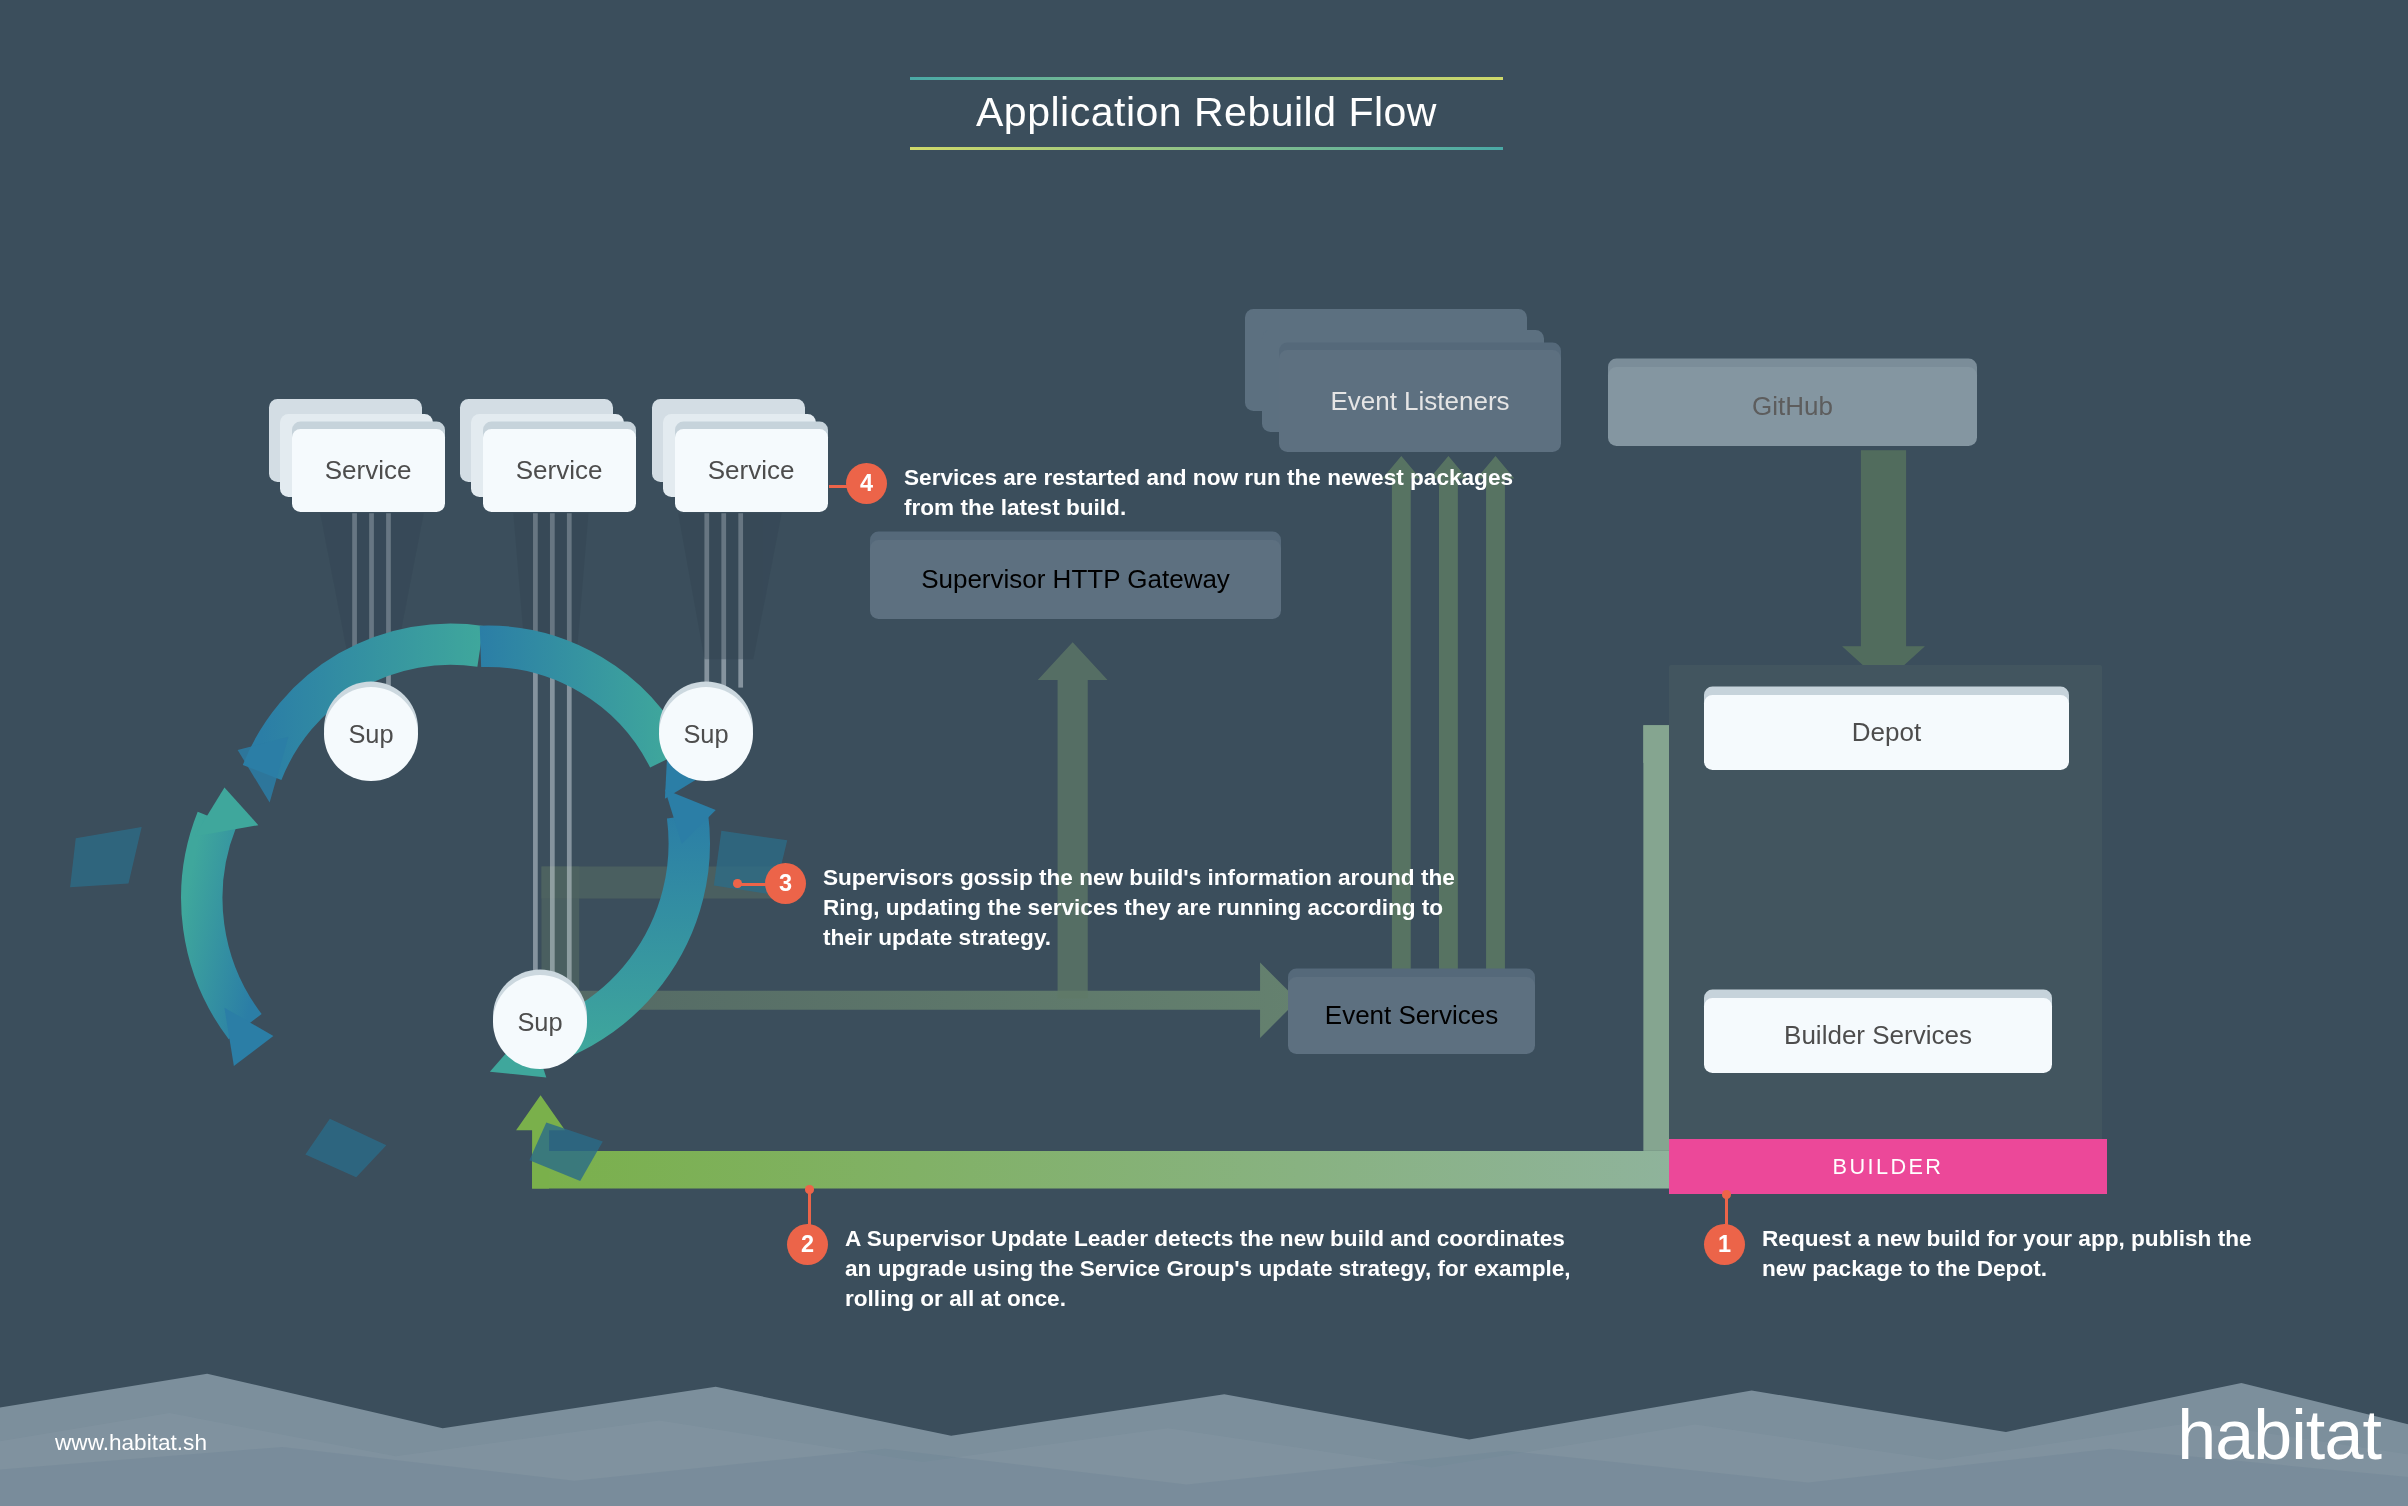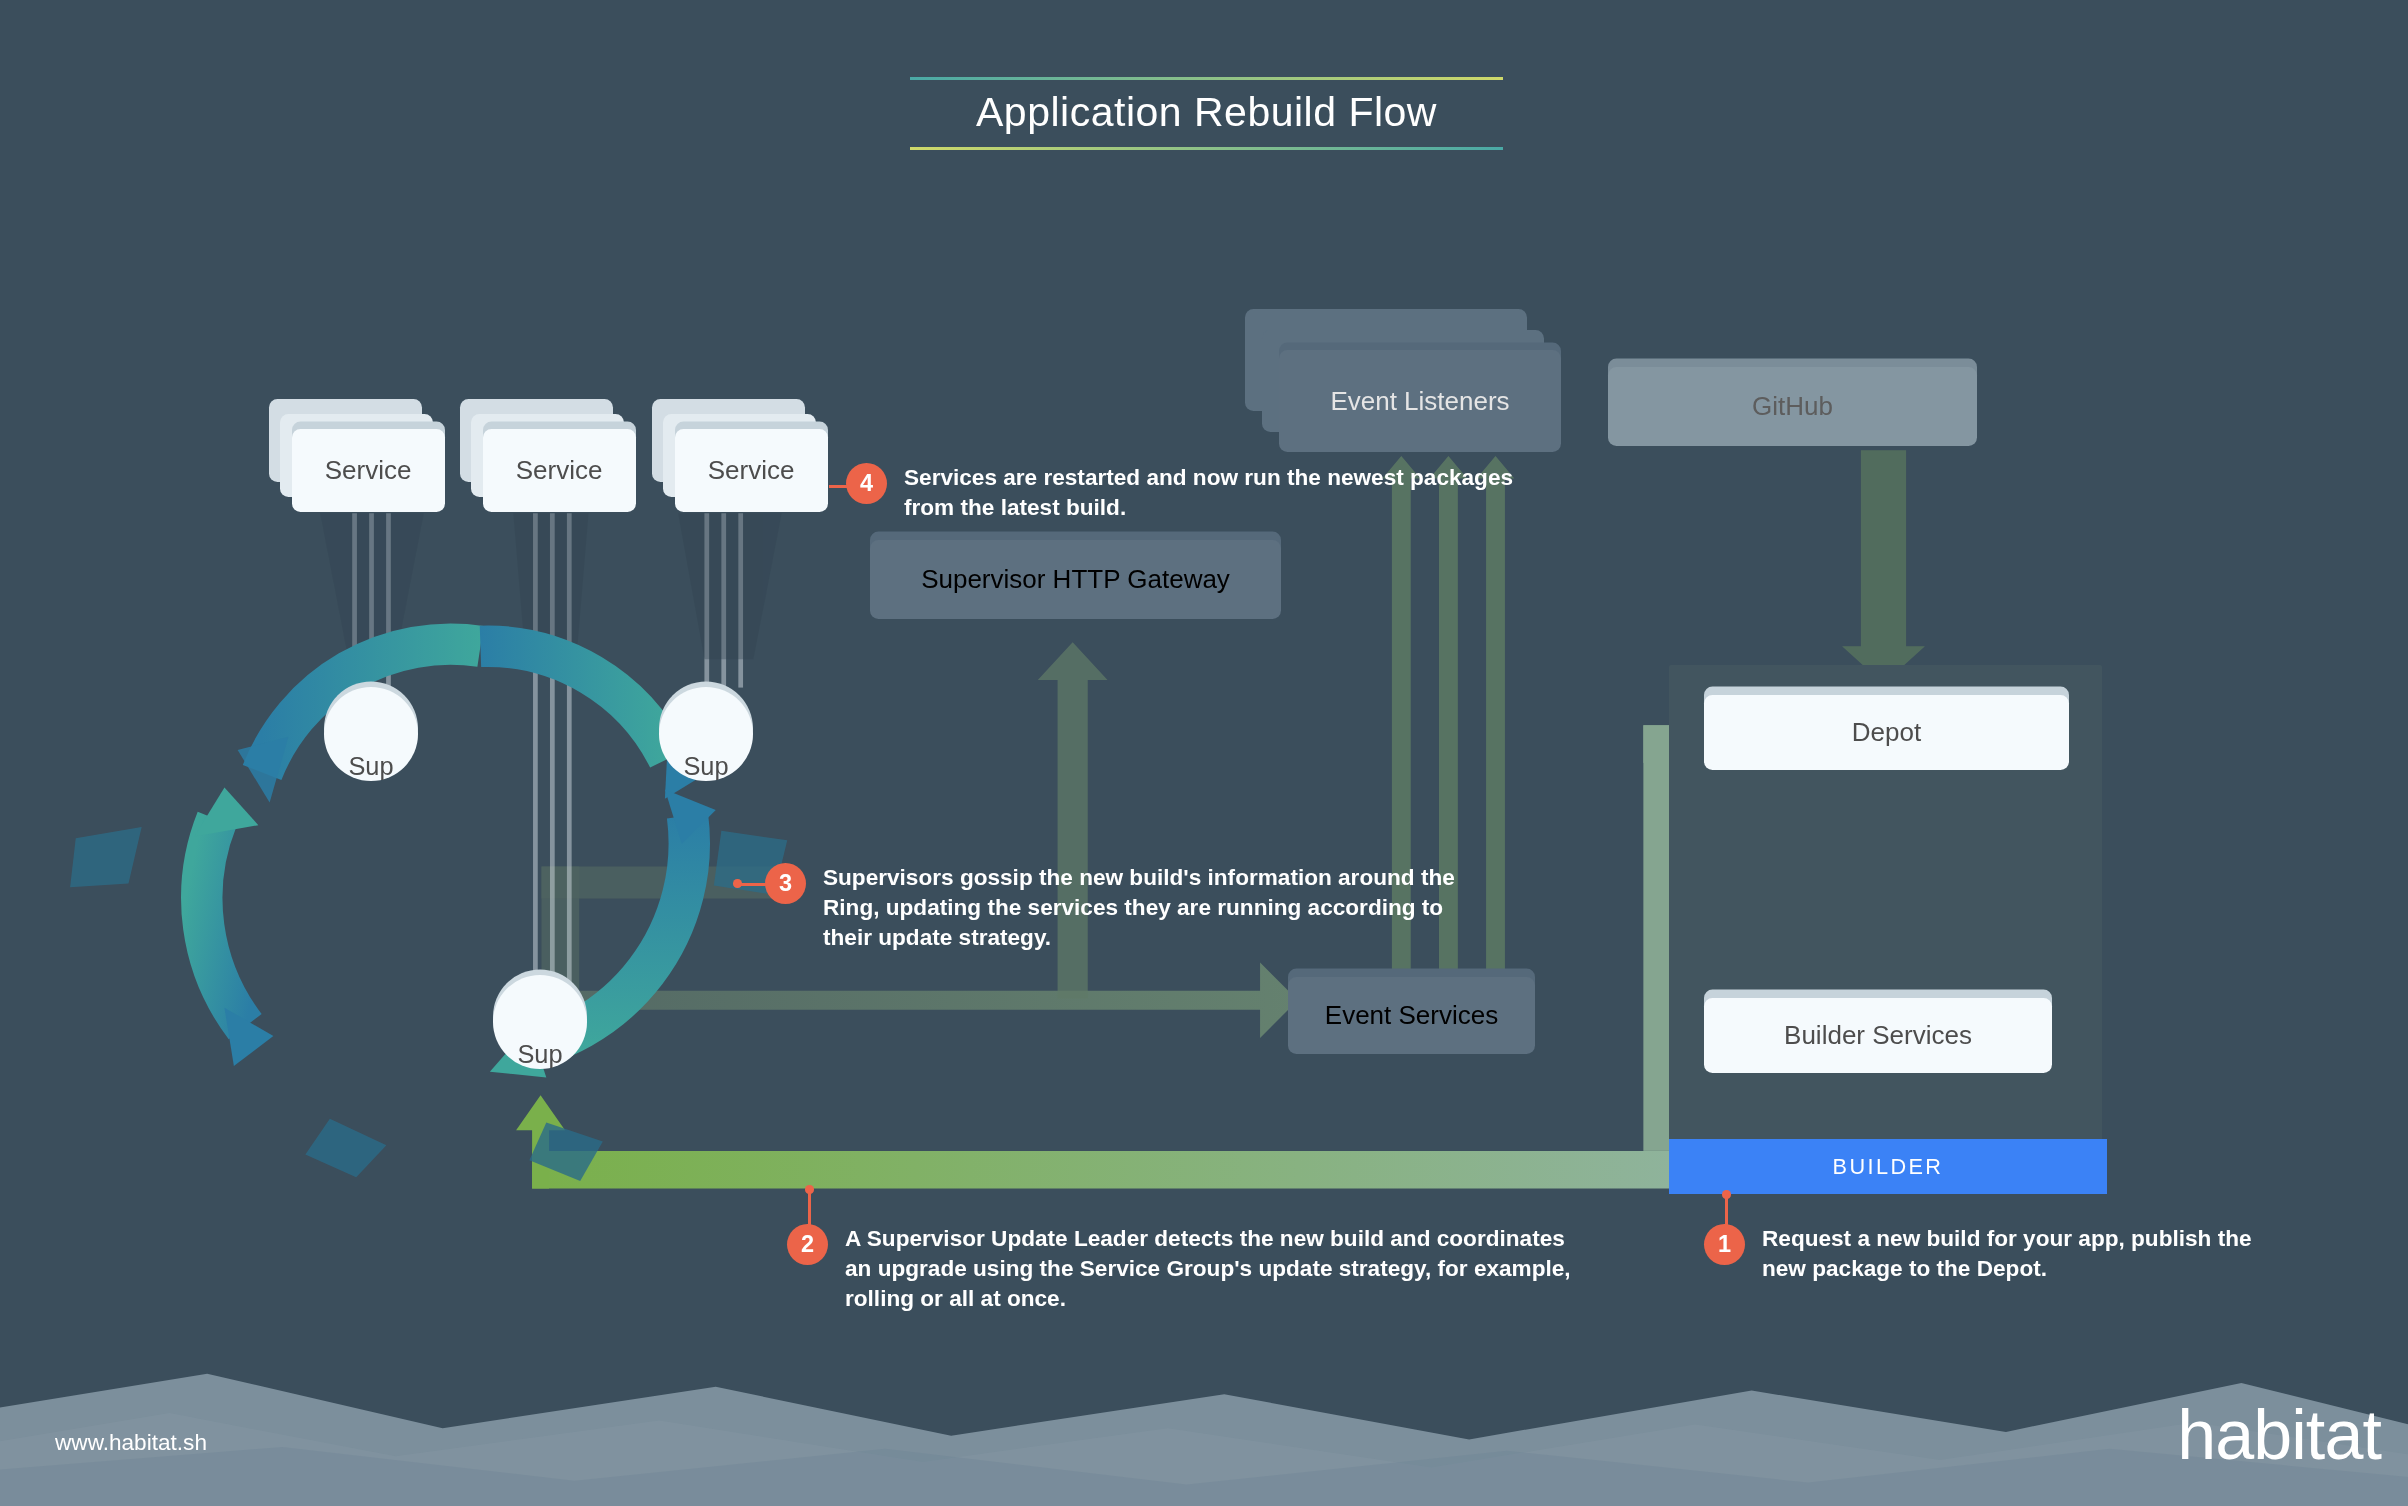--- a/index.html
+++ b/index.html
@@ -36,28 +36,28 @@
         box-shadow:0 -8.5px 0 0 #55697a;}
   .node-github{background:#8496a1;color:#5d5d5d;font-size:26px;
         box-shadow:0 -8.5px 0 0 #7b8d99;}
 
   
   .stack{position:absolute;}
   .stack .card{position:absolute;border-radius:8.5px;}
 
   .sup{position:absolute;width:94px;height:94px;border-radius:50%;
        background:#f5fafd;color:#4d4d4d;font-size:25.4px;display:flex;
-       align-items:flex-end;justify-content:center;
+       align-items:center;justify-content:center;
        box-shadow:0 -5.6px 0 0 #ccd8df;z-index:6;}
 
   
   .builder-panel{position:absolute;left:1669px;top:665px;width:433px;height:527px;
        background:#42555f;border-radius:1.9px;}
   .builder-bar{position:absolute;left:1669px;top:1139px;width:438px;height:55px;
-       background:#3b82f6;display:flex;align-items:center;justify-content:center;
+       background:#ec4899;display:flex;align-items:center;justify-content:center;
        color:#ffffff;font-size:21.7px;letter-spacing:2.4px;}
 
   
   .callout{position:absolute;display:flex;align-items:flex-start;gap:17px;z-index:20;}
   .badge{width:41px;height:41px;border-radius:50%;background:#ec6449;color:#fff;
          font-size:23.5px;display:flex;align-items:center;justify-content:center;
          flex:0 0 41px;font-weight:600;}
   .callout-text{color:#ffffff;font-size:22.6px;font-weight:bold;line-height:1.33;
          white-space:pre-line;}
   .leader-v{position:absolute;width:2.8px;background:#ec6449;z-index:19;}

